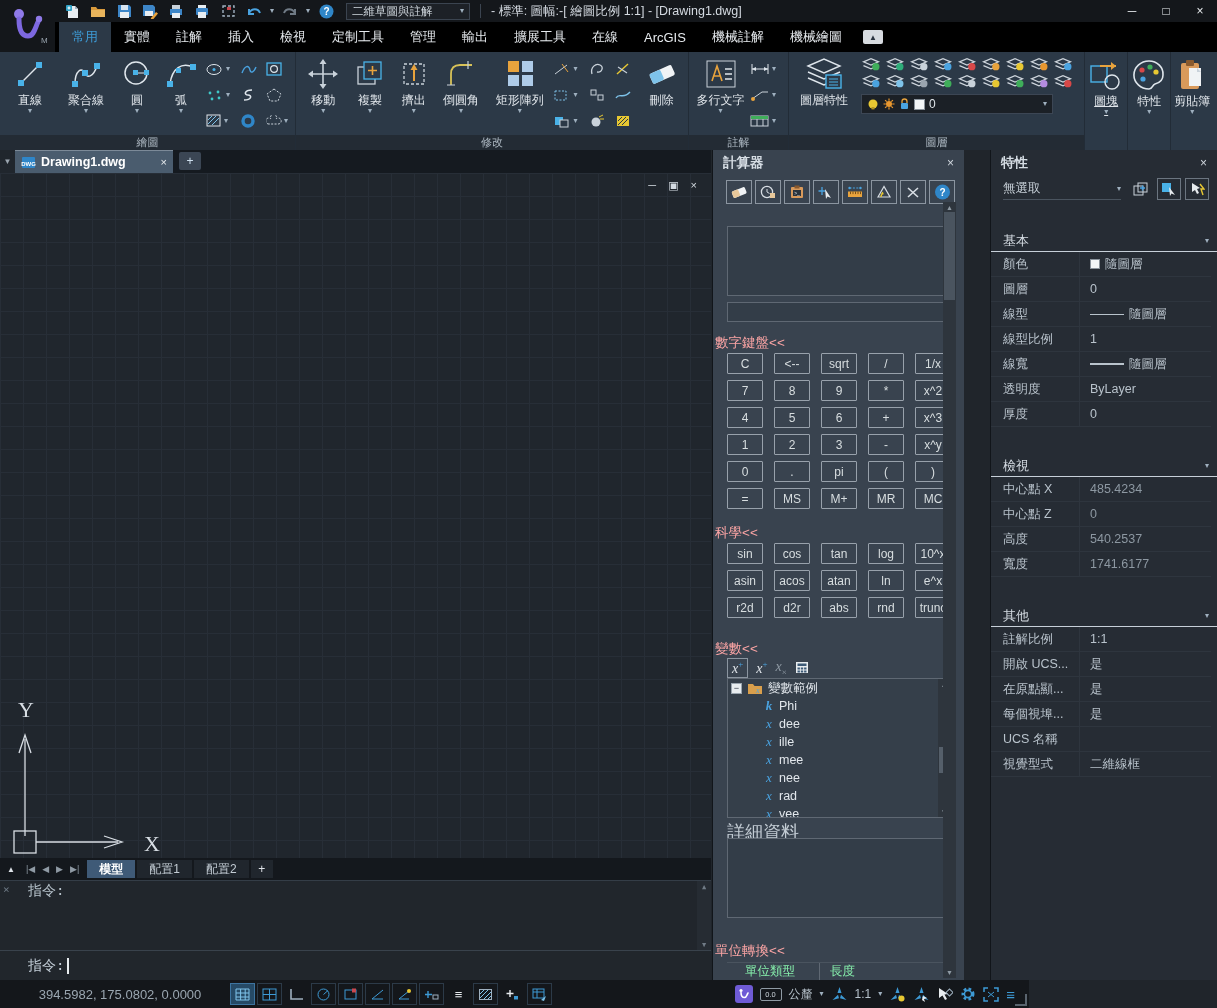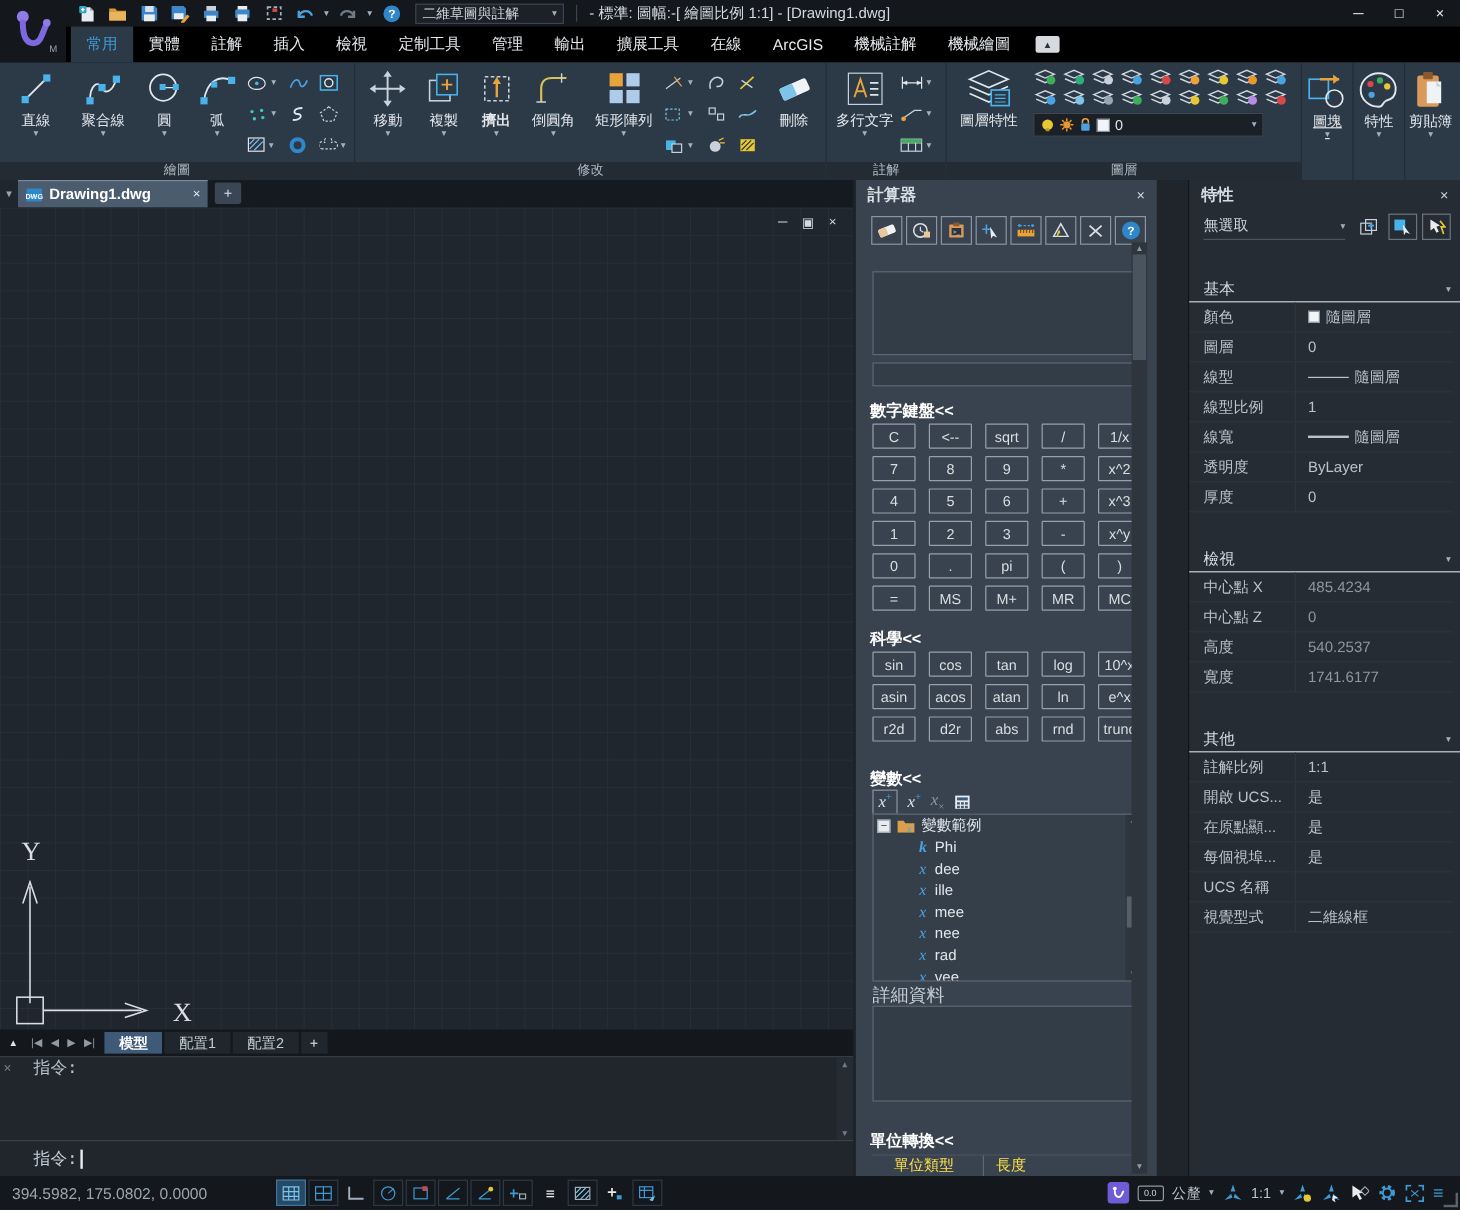--- a/index.html
+++ b/index.html
@@ -52,58 +52,58 @@
 .ltab.active{background:#3f5a77;color:#fff;font-weight:bold;}
 .ltplus{width:22px;height:18px;display:flex;align-items:center;justify-content:center;background:#20262d;color:#dfe4e9;}
 
 .cmdhist{position:absolute;left:0;top:880px;width:711px;height:70px;background:#21262c;border-top:1px solid #343d47;font-family:"DejaVu Sans Mono","Liberation Mono",monospace;font-size:14px;color:#b7c3cc;}
 .cmdhist .cx{position:absolute;left:3px;top:2px;color:#6d7884;font-size:11px;}
 .cline{padding-left:28px;line-height:19px;white-space:pre;}
 .cscroll{position:absolute;right:0;top:0;width:14px;height:70px;background:#262c33;display:flex;flex-direction:column;justify-content:space-between;align-items:center;font-size:7px;color:#707b86;padding:2px 0;}
 .cmdin{position:absolute;left:0;top:950px;width:711px;height:30px;background:#21262c;border-top:1px solid #39424c;display:flex;align-items:center;padding-left:28px;font-family:"DejaVu Sans Mono","Liberation Mono",monospace;font-size:14px;color:#c3ced8;}
 .cursorbar{display:inline-block;width:1.5px;height:16px;background:#e8ecef;margin-left:3px;}
 
-.statusbar{position:absolute;left:0;top:980px;width:1217px;height:28px;background:#14171b;display:flex;align-items:center;}
+.statusbar{position:absolute;left:0;top:980px;width:1029px;height:28px;background:#14171b;display:flex;align-items:center;text-align:center;}
 .coords{width:230px;padding-left:10px;font-size:13px;color:#9aa6b0;}
 .stgroup{display:flex;align-items:center;gap:2px;}
 .stbtn{width:25px;height:22px;display:flex;align-items:center;justify-content:center;border:1px solid transparent;}
 .stbtn.boxed{border-color:#2c3a48;}
 .stbtn.active{background:#264a66;border-color:#3d74a0;}
 .strt{margin-left:auto;display:flex;align-items:center;gap:7px;padding-right:14px;}
 .strt .txt{font-size:12px;color:#b7c3cc;}
 .logosm{width:18px;height:18px;background:#6f5bd6;border-radius:3px;display:flex;align-items:center;justify-content:center;}
 .unitbox{width:22px;height:13px;border:1px solid #8f9aa4;border-radius:2px;font-size:7.5px;color:#cfd6dd;display:flex;align-items:center;justify-content:center;}
 .grip{position:absolute;right:2px;bottom:2px;width:12px;height:12px;border-right:2px solid #5a646e;border-bottom:2px solid #5a646e;}
 
 .palette{position:absolute;top:150px;height:830px;}
 .phead{height:26px;display:flex;align-items:center;justify-content:space-between;padding:0 10px;font-size:13.5px;font-weight:bold;color:#d6dde4;}
 .phead .x{font-weight:normal;font-size:12px;color:#cfd6dd;}
 
 .calc{left:712px;width:252px;background:#39434f;border-left:1px solid #11151a;}
 .ctbar{display:flex;gap:3px;padding:4px 0 0 13px;}
 .ctb{width:26px;height:24px;border:1px solid #8b95a0;display:flex;align-items:center;justify-content:center;background:#39434f;}
 .cbox{position:absolute;left:14px;width:224px;border:1px solid #5f6873;background:#333d48;}
-.clabel{position:absolute;left:12px;font-weight:bold;font-size:13.5px;color:#ffffff;}
+.clabel{position:absolute;left:2px;font-weight:normal;font-size:13.5px;color:#fca5a5;}
 .crow{position:absolute;left:14px;width:224px;display:flex;justify-content:space-between;}
 .cb{width:36px;height:21px;border:1px solid #98a1ab;border-radius:1px;background:#39434f;color:#d8dee0;font-size:12px;display:flex;align-items:center;justify-content:center;}
 .vtbar{position:absolute;left:14px;display:flex;align-items:center;gap:8px;}
 .vtb{font-family:"Liberation Serif","DejaVu Serif",serif;font-style:italic;font-size:14px;color:#dfe4e9;}
 .vtb sup{font-size:9px;color:#4aa3e0;font-style:normal;}
 .vtb.dis,.vtb.dis sub{color:#8f9aa4;}
 .vtb sub{font-size:9px;color:#4aa3e0;font-style:normal;}
 .vtb.box{border:1px solid #8b95a0;padding:0 4px;}
 .tree{position:absolute;left:14px;width:224px;height:140px;border:1px solid #5f6873;background:#353f4a;overflow:hidden;}
 .trow{display:flex;align-items:center;height:18px;font-size:12.5px;color:#e2e7ec;gap:5px;}
 .trow .ltr{font-family:"Liberation Serif","DejaVu Serif",serif;font-style:italic;color:#4aa3e0;font-size:13px;width:10px;text-align:center;}
 .minusbox{width:11px;height:11px;border:1px solid #9aa5af;background:#e8ecef;color:#2b3440;font-size:9px;line-height:9px;text-align:center;margin-left:3px;}
 .tscroll{position:absolute;right:0;top:0;width:12px;height:138px;background:#2e353d;display:flex;flex-direction:column;align-items:center;justify-content:space-between;font-size:6.5px;color:#8f9aa4;padding:2px 0;}
 .tthumb{position:absolute;right:1px;top:68px;width:10px;height:26px;background:#555f6a;}
 .pscroll{position:absolute;right:8px;top:52px;width:13px;height:776px;background:#2e353d;display:flex;flex-direction:column;align-items:center;justify-content:space-between;font-size:7px;color:#8f9aa4;padding:2px 0;}
 .pthumb{position:absolute;right:9px;top:62px;width:11px;height:88px;background:#4a545f;}
-.uhdr{position:absolute;left:14px;width:224px;height:18px;display:flex;align-items:flex-start;font-size:12.5px;color:#fde047;border-top:1px solid #4a545f;}
+.uhdr{position:absolute;left:14px;width:224px;height:18px;display:flex;align-items:flex-start;font-size:12.5px;color:#86efac;border-top:1px solid #4a545f;}
 .uhdr .c1{width:92px;padding-left:18px;}
 .uhdr .c2{flex:1;padding-left:10px;border-left:1px solid #5f6873;height:100%;display:flex;align-items:center;}
 
 .props{left:990px;width:227px;background:#262c34;border-left:1px solid #11151a;}
 .pselrow{display:flex;align-items:center;padding:2px 8px 0 12px;gap:4px;}
 .pselcombo{width:118px;display:flex;align-items:center;justify-content:space-between;font-size:12.5px;color:#c9d2da;border-bottom:1px solid #4a545f;height:22px;}
 .pico{width:24px;height:22px;display:flex;align-items:center;justify-content:center;}
 .pico.boxed{border:1px solid #6b7580;}
 .psec{display:flex;align-items:center;justify-content:space-between;height:22px;border-bottom:1px solid #c7d0d9;margin:0 0 0 0;padding:0 8px 0 12px;color:#d6dde4;font-size:13px;}
 .prow{display:flex;height:25px;align-items:center;border-bottom:1px solid #2e353e;font-size:12.5px;margin-right:6px;}
@@ -366,21 +366,21 @@
           <span class="bicon">
               <svg width="34" height="32">
                 <rect x="5" y="9" width="17" height="17" fill="none" stroke="#c9d2da" stroke-width="1.3"></rect>
                 <rect x="11" y="4" width="17" height="17" fill="#2c3947" stroke="#49b2e8" stroke-width="1.3"></rect>
                 <path d="M19.5 8 v9 M15 12.5 h9" stroke="#e8a33d" stroke-width="1.6"></path>
               </svg>
             </span>
           <span class="blabel">複製</span>
           <span class="car">▾</span>
         </div>
-        <div class="bigbtn" style="width:44px;font-weight:bold;">
+        <div class="bigbtn" style="width:44px;">
           <span class="bicon">
               <svg width="34" height="32">
                 <rect x="7" y="6" width="20" height="20" fill="none" stroke="#c9d2da" stroke-width="1.3" stroke-dasharray="3 2"></rect>
                 <path d="M17 23 V10" stroke="#e8a33d" stroke-width="2"></path>
                 <path d="M17 6 L13.5 12 H20.5 Z" fill="#e8a33d"></path>
               </svg>
             </span>
           <span class="blabel">擠出</span>
           <span class="car">▾</span>
         </div>
@@ -1036,21 +1036,21 @@
           <span class="ltr">x</span>
           <span>vee</span>
         </div>
       <div class="tscroll">
         <span>▲</span>
         <span>▼</span>
       </div>
       <span class="tthumb"></span>
     </div>
 
-    <div style="position:absolute;left:14px;top:670px;font-size:15px;color:#c3ccd4;">詳細資料</div>
+    <div style="position:absolute;left:14px;top:670px;font-size:18px;color:#c3ccd4;">詳細資料</div>
     <div class="cbox" style="top:688px;height:80px;"></div>
 
     <div class="clabel" style="top:792px;">單位轉換&lt;&lt;</div>
     <div class="uhdr" style="top:812px;">
       <span class="c1">單位類型</span>
       <span class="c2">長度</span>
     </div>
 
     <div class="pscroll">
       <span>▲</span>

